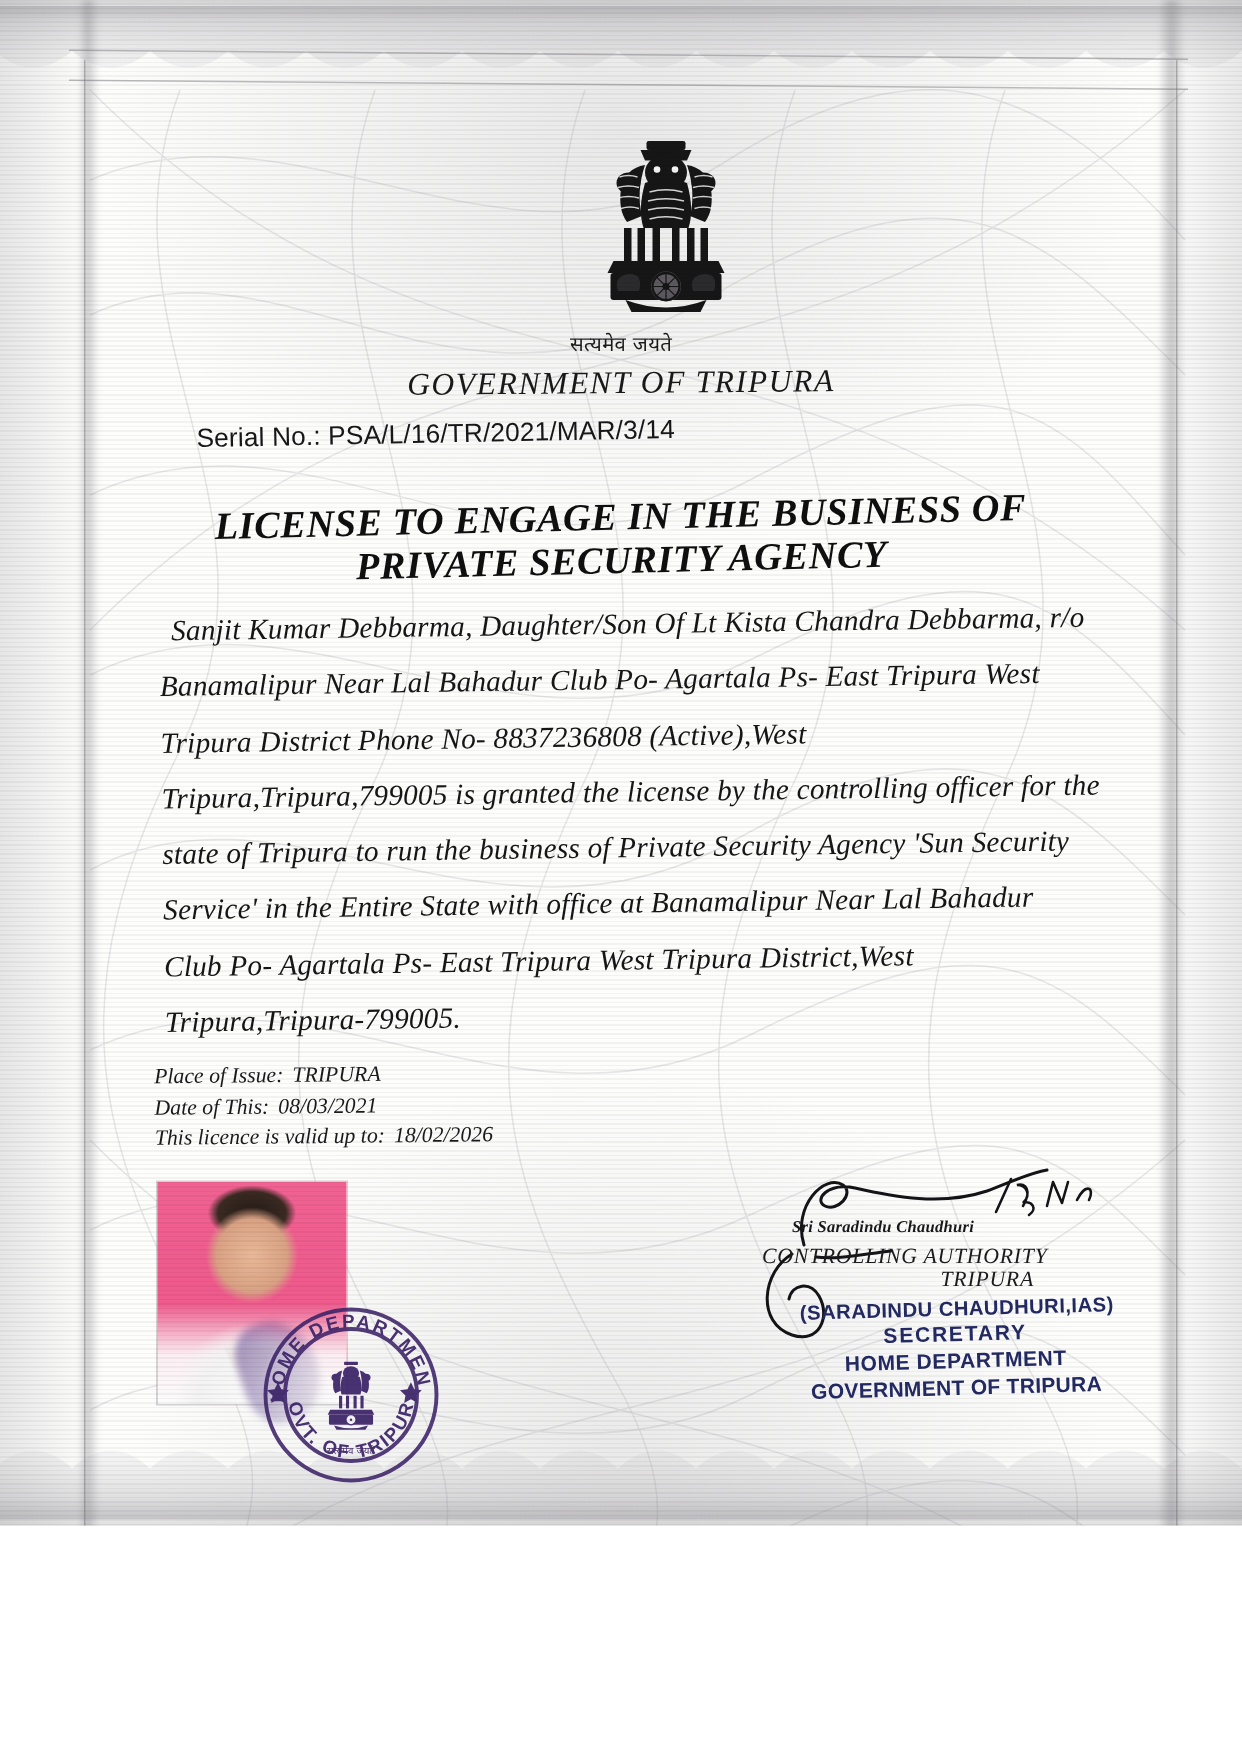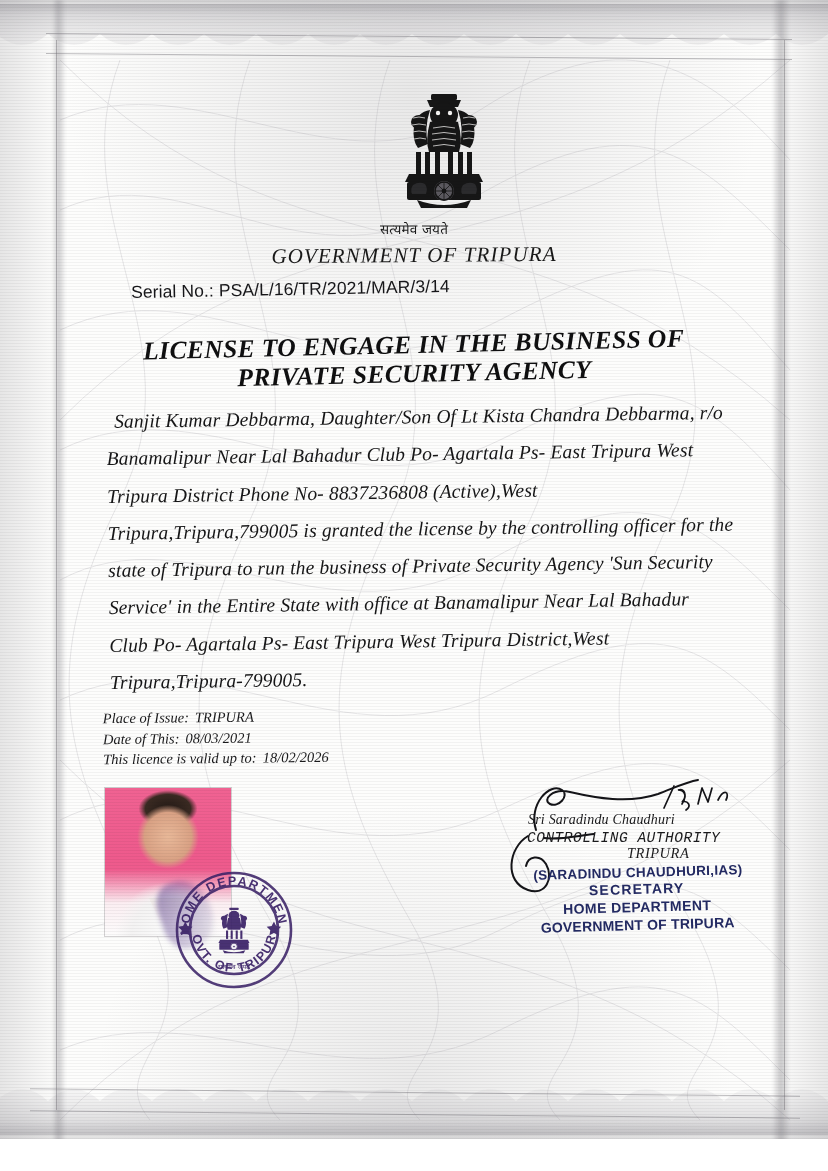--- a/index.html
+++ b/index.html
@@ -10,21 +10,21 @@
   body {
     width: 828px;
     height: 1171px;
     overflow: hidden;
     font-family: "Liberation Serif", serif;
   }
 
   #page {
     position: relative;
     width: 828px;
-    height: 1139px;
+    height: 1017px;
     background: #fde047;
     overflow: hidden;
   }
 
   
   .paper {
     position: absolute;
     inset: 0;
     background:
       radial-gradient(ellipse 60% 40% at 50% 8%, rgba(150,148,152,0.20), rgba(255,255,255,0) 70%),
@@ -243,32 +243,32 @@
     left: 498px;
     top: 778px;
     width: 250px;
     height: 130px;
   }
   .sign-name {
     position: absolute;
     left: 528px;
     top: 812px;
     font-family: "Liberation Serif", serif;
-    font-weight: normal;
-    font-style: italic;
-    font-size: 14px;
+    font-weight: bold;
+    font-style: italic;
+    font-size: 11px;
     color: #18181a;
     letter-spacing: 0.2px;
     white-space: nowrap;
   }
   .sign-role {
     position: absolute;
-    left: 527px;
+    left: 508px;
     top: 830px;
-    font-family: Liberation Mono, monospace;
+    font-family: Liberation Serif, serif;
     font-style: italic;
     font-size: 14.5px;
     color: #1b1b1d;
     letter-spacing: 0.5px;
     white-space: nowrap;
   }
   .sign-state {
     position: absolute;
     left: 627px;
     top: 845px;

